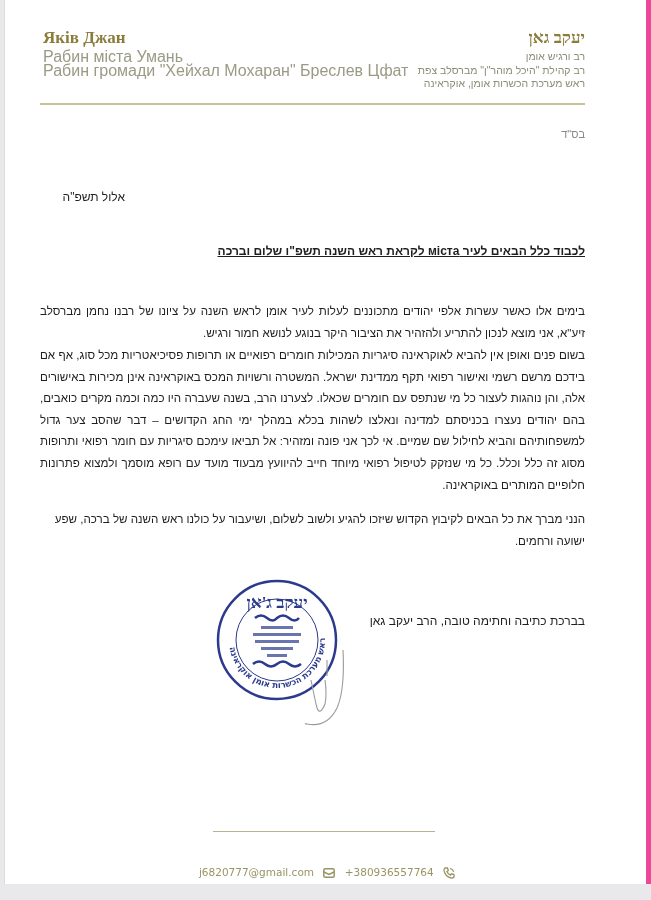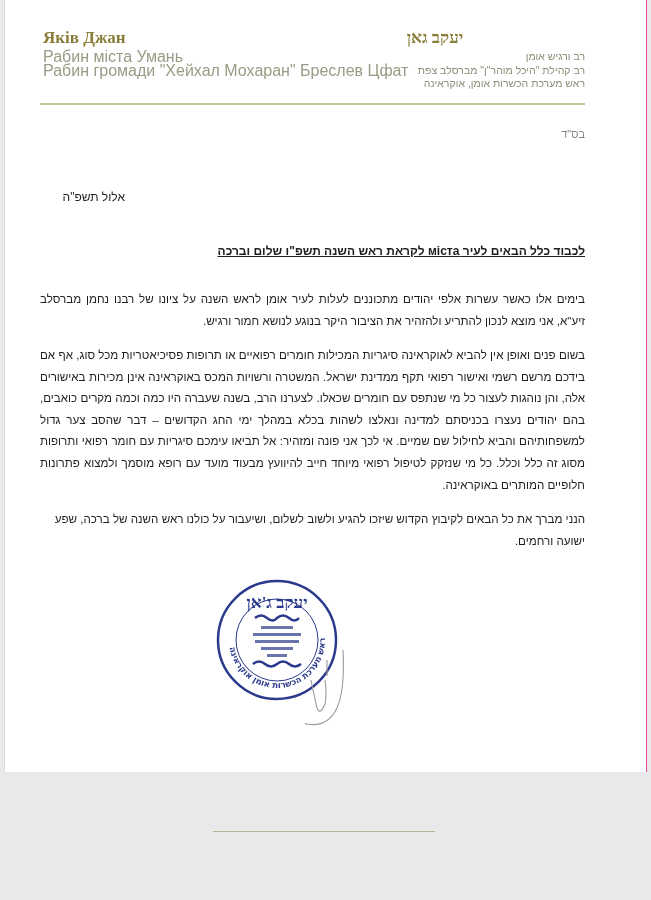--- a/index.html
+++ b/index.html
@@ -2,54 +2,54 @@
 <html><head>
 <meta charset="utf-8">
 <style>
   html, body { margin: 0; padding: 0; }
   body {
     width: 651px; height: 900px; overflow: hidden;
     background: #e9e9eb;
     font-family: "DejaVu Sans", sans-serif;
   }
   .page {
-    position: absolute; left: 4px; top: 0; width: 641px; height: 772px;
+    position: absolute; left: 4px; top: 0; width: 641px; height: 884px;
     background: #ffffff;
-    border-left: 1px solid #dcdcdf; border-right: 1px solid #ec4899;
+    border-left: 1px solid #dcdcdf; border-right: 5px solid #ec4899;
   }
   .abs { position: absolute; }
   
   .hdr-left { left: 38px; top: 28px; width: 320px; color: #8a8a72; }
   .hdr-left .name {
     font-family: "Liberation Serif", serif; font-weight: bold;
     font-size: 17px; color: #8a7d3a; line-height: 20px; margin-bottom: 2px;
   }
   .hdr-left .line {
     font-family: Liberation Sans, sans-serif; font-size: 16px; line-height: 13.5px;
     color: #9b9a84; white-space: nowrap;
   }
   .hdr-right { right: 61px; top: 28px; width: 300px; direction: rtl; text-align: right; }
   .hdr-right .name {
     font-family: "Liberation Serif", serif; font-weight: bold;
-    font-size: 17px; color: #8a7d3a; line-height: 20px; margin-bottom: 2px; text-align: center;
+    font-size: 17px; color: #8a7d3a; line-height: 20px; margin-bottom: 2px;
   }
   .hdr-right .line {
     font-family: "Liberation Sans", sans-serif; font-size: 10.5px; line-height: 13.5px;
     color: #8d8c78; white-space: nowrap;
   }
   .hdr-rule { left: 35px; top: 103px; width: 545px; height: 2px; background: #c9c39a; }
   
   .rtl { direction: rtl; text-align: right; font-family: "Liberation Sans", sans-serif; color: #1f1f1f; }
   .bsd { right: 61px; top: 128px; font-size: 11px; color: #888; }
   .date { right: 521px; top: 190px; font-size: 12px; }
   .title { right: 61px; top: 244px; font-size: 12px; font-weight: bold; text-decoration: underline; }
   .para {
     right: 61px; width: 545px; font-size: 11.6px; line-height: 21.6px; text-align: justify;
   }
-  .p1 { top: 288px; margin-left: 28px; }
+  .p1 { top: 300px; margin-left: 28px; }
   .p2 { top: 344px; }
   .p3 { top: 508px; text-align: right; }
   .sign { right: 61px; top: 614px; font-size: 12px; }
   
   .stamp { left: 210px; top: 578px; width: 124px; height: 124px; }
   .scribble { left: 300px; top: 620px; width: 140px; height: 110px; }
   
   .ftr-rule { left: 208px; top: 831px; width: 222px; height: 1px; background: #b7b393; }
   .ftr { left: 150px; width: 350px; text-align: center; color: #9a9465; font-size: 10.5px; font-family: "DejaVu Sans", sans-serif; }
   .ftr1 { top: 846px; }
@@ -77,20 +77,21 @@
   <div class="abs hdr-rule"></div>
 
   <div class="abs rtl bsd">בס"ד</div>
   <div class="abs rtl date">אלול תשפ"ה</div>
   <div class="abs rtl title">לכבוד כלל הבאים לעיר міста לקראת ראש השנה תשפ"ו שלום וברכה</div>
 
   <div class="abs rtl para p1">בימים אלו כאשר עשרות אלפי יהודים מתכוננים לעלות לעיר אומן לראש השנה על ציונו של רבנו נחמן מברסלב זיע"א, אני מוצא לנכון להתריע ולהזהיר את הציבור היקר בנוגע לנושא חמור ורגיש.</div>
   <div class="abs rtl para p2">בשום פנים ואופן אין להביא לאוקראינה סיגריות המכילות חומרים רפואיים או תרופות פסיכיאטריות מכל סוג, אף אם בידכם מרשם רשמי ואישור רפואי תקף ממדינת ישראל. המשטרה ורשויות המכס באוקראינה אינן מכירות באישורים אלה, והן נוהגות לעצור כל מי שנתפס עם חומרים שכאלו. לצערנו הרב, בשנה שעברה היו כמה וכמה מקרים כואבים, בהם יהודים נעצרו בכניסתם למדינה ונאלצו לשהות בכלא במהלך ימי החג הקדושים – דבר שהסב צער גדול למשפחותיהם והביא לחילול שם שמיים. אי לכך אני פונה ומזהיר: אל תביאו עימכם סיגריות עם חומר רפואי ותרופות מסוג זה כלל וכלל. כל מי שנזקק לטיפול רפואי מיוחד חייב להיוועץ מבעוד מועד עם רופא מוסמך ולמצוא פתרונות חלופיים המותרים באוקראינה.</div>
   <div class="abs rtl para p3">הנני מברך את כל הבאים לקיבוץ הקדוש שיזכו להגיע ולשוב לשלום, ושיעבור על כולנו ראש השנה של ברכה, שפע ישועה ורחמים.</div>
 
+  <div class="abs rtl sign">בברכת כתיבה וחתימה טובה, הרב יעקב גאן</div>
 
   <svg class="abs stamp" viewBox="0 0 124 124">
     <defs>
       <path id="ringPath" d="M 62 62 m -48 0 a 48 48 0 1 0 96 0"></path>
     </defs>
     <circle cx="62" cy="62" r="59" fill="none" stroke="#2b3a8c" stroke-width="2.5"></circle>
     <circle cx="62" cy="62" r="41" fill="none" stroke="#2b3a8c" stroke-width="1"></circle>
     <text x="62" y="30" text-anchor="middle" fill="#2b3a8c" font-family="Liberation Serif, serif" font-weight="bold" font-size="17" direction="rtl">יעקב ג'אן</text>
     <path d="M40 40 q6 -5 12 0 q6 5 10 0 q6 -5 12 0 q6 5 10 0" fill="none" stroke="#2b3a8c" stroke-width="2.5"></path>
     <rect x="46" y="48" width="32" height="3" fill="#2b3a8c" opacity="0.7"></rect>
@@ -102,14 +103,26 @@
     <text fill="#2b3a8c" font-family="DejaVu Sans, sans-serif" font-weight="bold" font-size="8.5">
       <textPath href="#ringPath" startOffset="5%">ראש מערכת הכשרות אומן אוקראינה</textPath>
     </text>
   </svg>
 
   <svg class="abs scribble" viewBox="0 0 140 110">
     <path d="M6 60 q4 20 6 28 q3 8 8 -4 q2 -10 0 -24 M22 40 l0 16 M38 30 q2 40 -6 58 q-10 20 -30 16 q-20 -4 -12 8" fill="none" stroke="#9a9a9a" stroke-width="1.1"></path>
   </svg>
 
   <div class="abs ftr-rule"></div>
+  <div class="abs ftr ftr2">
+    <span>j6820777@gmail.com</span>
+    <svg class="ico" width="12" height="10" viewBox="0 0 12 10">
+      <rect x="0.8" y="0.8" width="10.4" height="8.4" rx="1.5" fill="none" stroke="#9a9465" stroke-width="1.5"></rect>
+      <path d="M1 4 L6 6.5 L11 4" fill="none" stroke="#9a9465" stroke-width="1.4"></path>
+    </svg>
+    <span>+380936557764</span>
+    <svg class="ico" width="12" height="12" viewBox="0 0 12 12">
+      <path d="M2 1 L4.5 1 L5.3 3.6 L3.9 4.6 Q5 7.2 7.4 8.2 L8.4 6.8 L11 7.6 L11 10 Q10 11.2 8.4 11 Q2.2 9.8 1 3.4 Q0.9 1.8 2 1 Z" fill="none" stroke="#9a9465" stroke-width="1.3"></path>
+      <path d="M7 1.5 Q10 2 10.6 5" fill="none" stroke="#9a9465" stroke-width="1.1"></path>
+    </svg>
+  </div>
 
 </div>
 
 </body></html>

